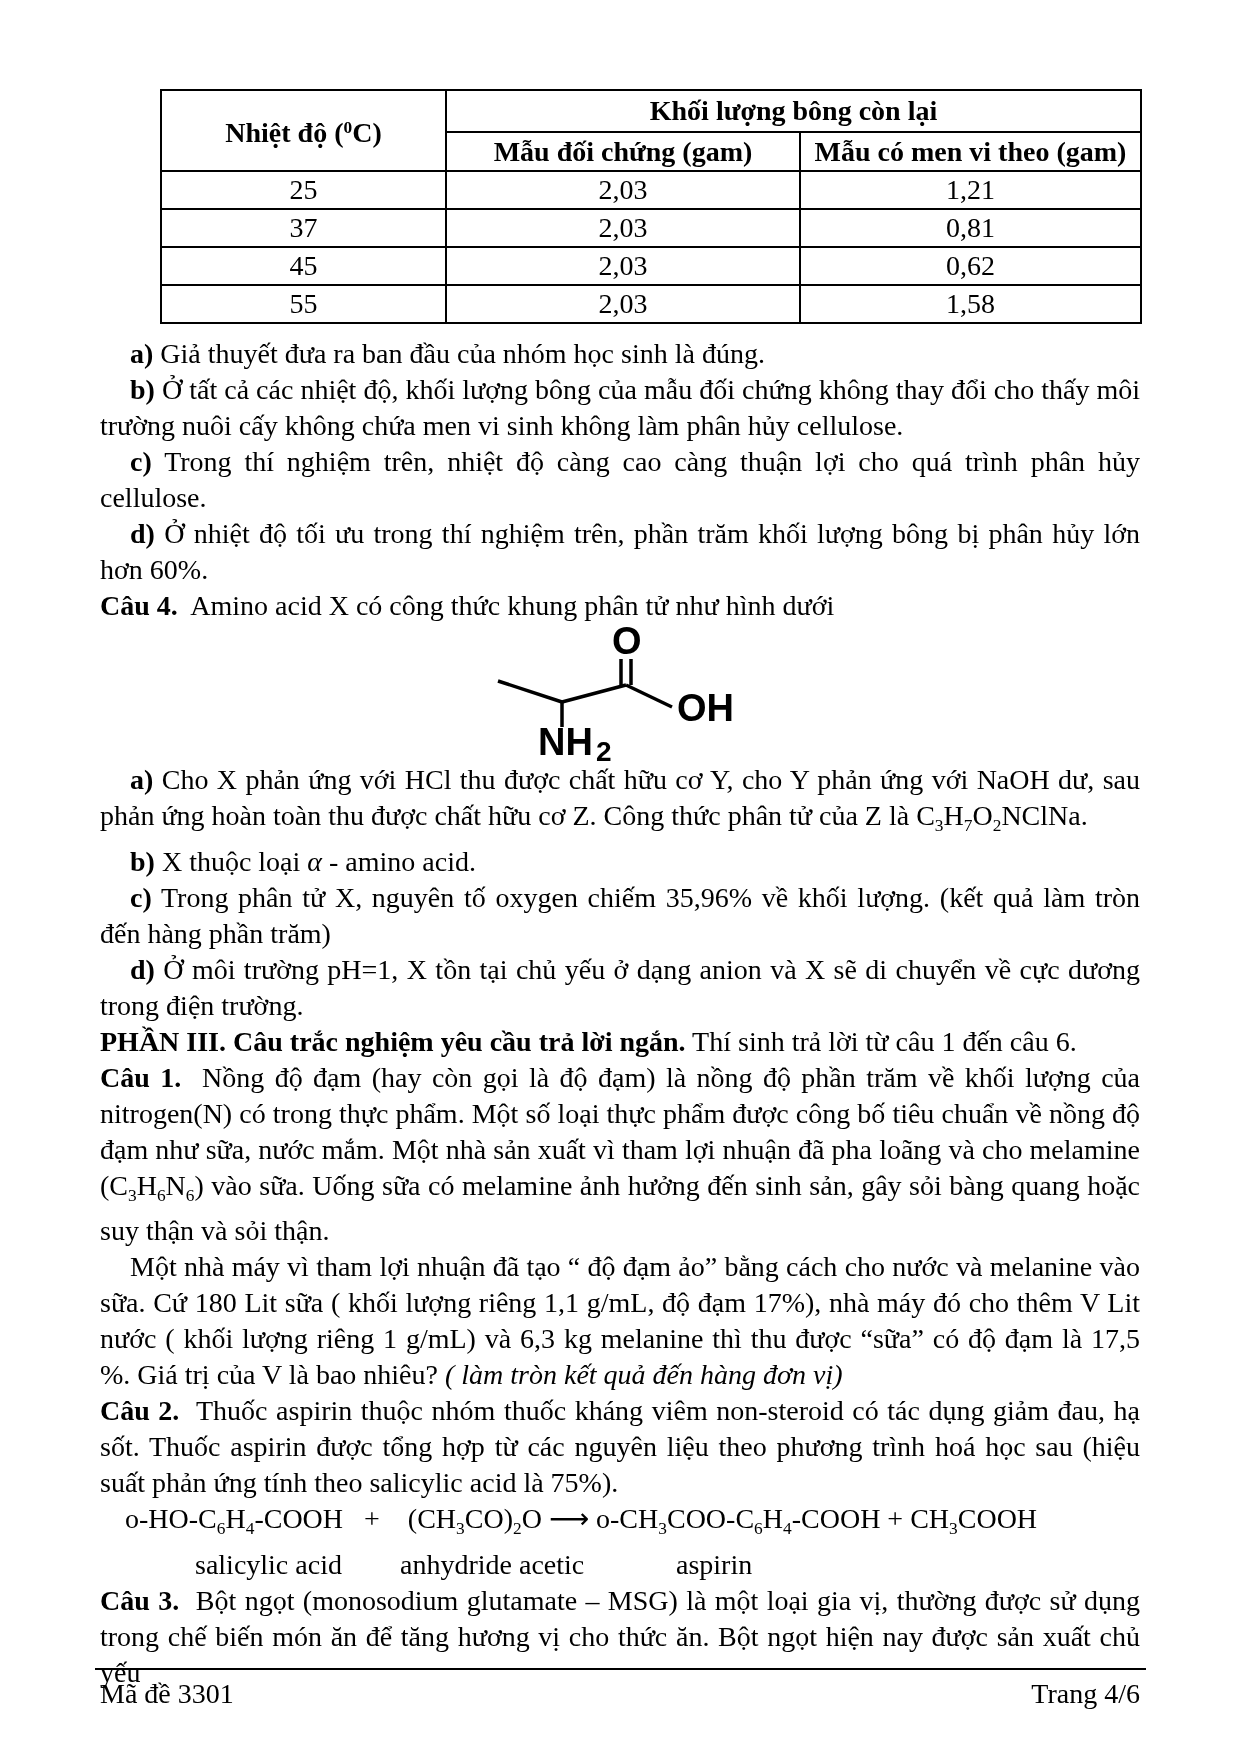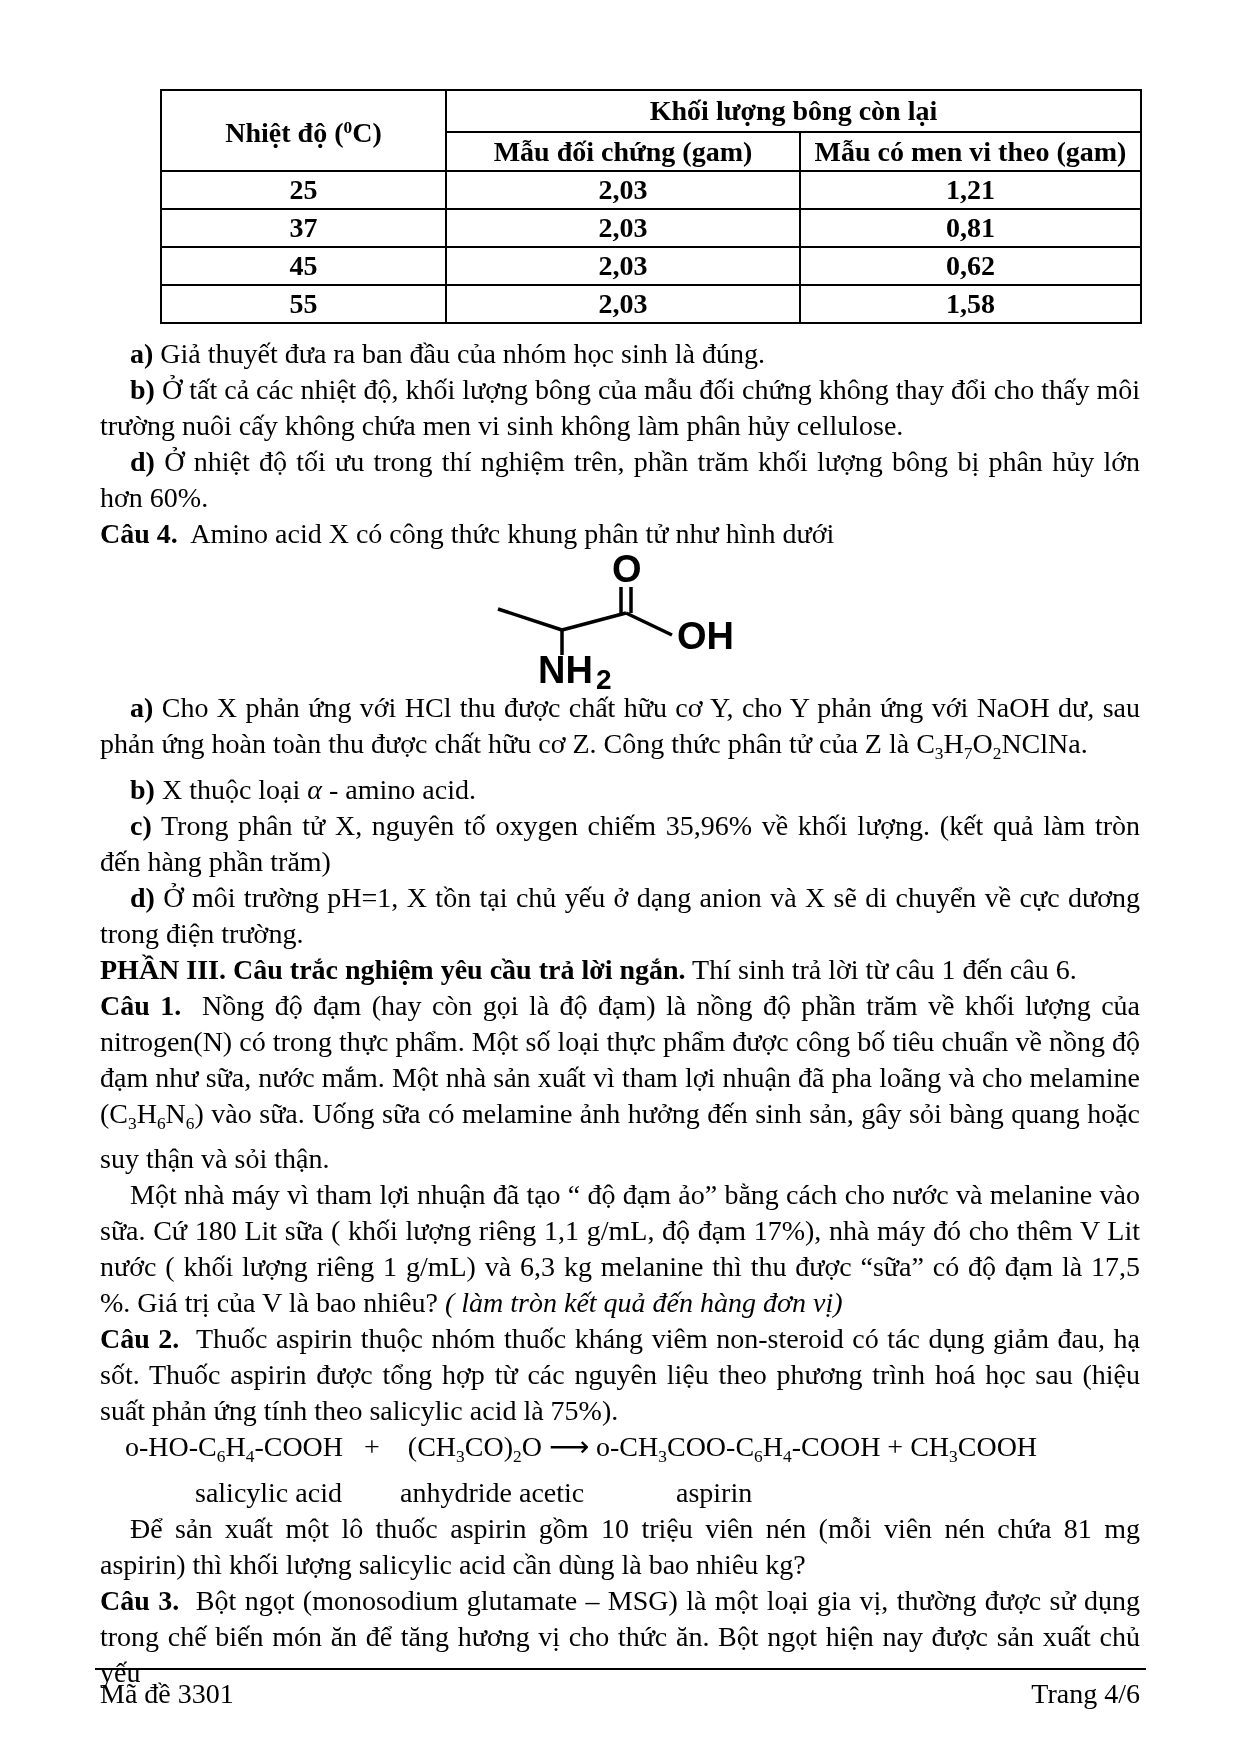--- a/index.html
+++ b/index.html
@@ -12,21 +12,21 @@
     overflow:hidden;
     padding-left:32px;
   }
   .content{position:absolute;left:100px;top:89px;width:1040px;}
   
   table.results{border-collapse:collapse;margin-left:60px;width:980px;table-layout:fixed;}
   table.results td{border:2px solid #000;text-align:center;vertical-align:middle;padding:0;}
   .th{font-weight:bold;}
   .hrow1 td{height:40px;}
   .hrow2 td{height:37px;border-radius:7px;}
-  .drow td{height:36px;font-weight:bold;}
+  .drow td{height:36px;}
   
   p.para{margin:0;text-align:justify;white-space:pre-wrap;}
   p.first{margin-top:12px;}
   .opt{text-indent:30px;}
   .b{font-weight:bold;}
   .i{font-style:italic;}
   .sub{font-size:0.62em;vertical-align:-0.32em;}
   .sup{font-size:0.62em;vertical-align:0.5em;}
   .arrow{font-family:"DejaVu Sans",sans-serif;}
   .eq{text-align:left;padding-left:25px;}
@@ -82,20 +82,21 @@
         <tr class="drow">
           <td>55</td>
           <td>2,03</td>
           <td>1,58</td>
         </tr>
       </tbody>
     </table>
 
     <p class="para opt first"><span class="b">a)</span><span> Giả thuyết đưa ra ban đầu của nhóm học sinh là đúng.</span></p>
     <p class="para opt"><span class="b">b)</span><span> Ở tất cả các nhiệt độ, khối lượng bông của mẫu đối chứng không thay đổi cho thấy môi trường nuôi cấy không chứa men vi sinh không làm phân hủy cellulose.</span></p>
+    <p class="para opt"><span class="b">c)</span><span> Trong thí nghiệm trên, nhiệt độ càng cao càng thuận lợi cho quá trình phân hủy cellulose.</span></p>
     <p class="para opt"><span class="b">d)</span><span> Ở nhiệt độ tối ưu trong thí nghiệm trên, phần trăm khối lượng bông bị phân hủy lớn hơn 60%.</span></p>
     <p class="para"><span class="b">Câu 4.</span><span>  Amino acid X có công thức khung phân tử như hình dưới</span></p>
 
     <div class="molecule">
       <svg width="300" height="138" viewBox="0 0 300 138">
         <line x1="18" y1="57" x2="82" y2="78" stroke="#000" stroke-width="3.5"></line>
         <line x1="82" y1="78" x2="146" y2="61" stroke="#000" stroke-width="3.5"></line>
         <line x1="141" y1="61" x2="141" y2="35" stroke="#000" stroke-width="3.5"></line>
         <line x1="151" y1="61" x2="151" y2="35" stroke="#000" stroke-width="3.5"></line>
         <line x1="146" y1="61" x2="192" y2="83" stroke="#000" stroke-width="3.5"></line>
@@ -116,21 +117,20 @@
     <p class="para opt"><span>Một nhà máy vì tham lợi nhuận đã tạo “ độ đạm ảo” bằng cách cho nước và melanine vào sữa. Cứ 180 Lit sữa ( khối lượng riêng 1,1 g/mL, độ đạm 17%), nhà máy đó cho thêm V Lit nước ( khối lượng riêng 1 g/mL) và 6,3 kg melanine thì thu được “sữa” có độ đạm là 17,5 %. Giá trị của V là bao nhiêu? </span><span class="i">( làm tròn kết quả đến hàng đơn vị)</span></p>
     <p class="para"><span class="b">Câu 2.</span><span>  Thuốc aspirin thuộc nhóm thuốc kháng viêm non-steroid có tác dụng giảm đau, hạ sốt. Thuốc aspirin được tổng hợp từ các nguyên liệu theo phương trình hoá học sau (hiệu suất phản ứng tính theo salicylic acid là 75%).</span></p>
     <p class="para eq"><span>o-HO-C</span><span class="sub">6</span><span>H</span><span class="sub">4</span><span>-COOH   +    (CH</span><span class="sub">3</span><span>CO)</span><span class="sub">2</span><span>O </span><span class="arrow">⟶</span><span> o-CH</span><span class="sub">3</span><span>COO-C</span><span class="sub">6</span><span>H</span><span class="sub">4</span><span>-COOH + CH</span><span class="sub">3</span><span>COOH</span></p>
 
     <div class="labels-row">
       <span class="lab-1">salicylic acid</span>
       <span class="lab-2">anhydride acetic</span>
       <span class="lab-3">aspirin</span>
     </div>
 
-    <p class="para opt"><span>Để sản xuất một lô thuốc aspirin gồm 10 triệu viên nén (mỗi viên nén chứa 81 mg aspirin) thì khối lượng salicylic acid cần dùng là bao nhiêu kg?</span></p>
     <p class="para"><span class="b">Câu 3.</span><span>  Bột ngọt (monosodium glutamate – MSG) là một loại gia vị, thường được sử dụng trong chế biến món ăn để tăng hương vị cho thức ăn. Bột ngọt hiện nay được sản xuất chủ yếu</span></p>
   </div>
 
   <div class="footer-rule"></div>
   <div class="footer">
     <span>Mã đề 3301</span>
     <span>Trang 4/6</span>
   </div>
 </div>
 

